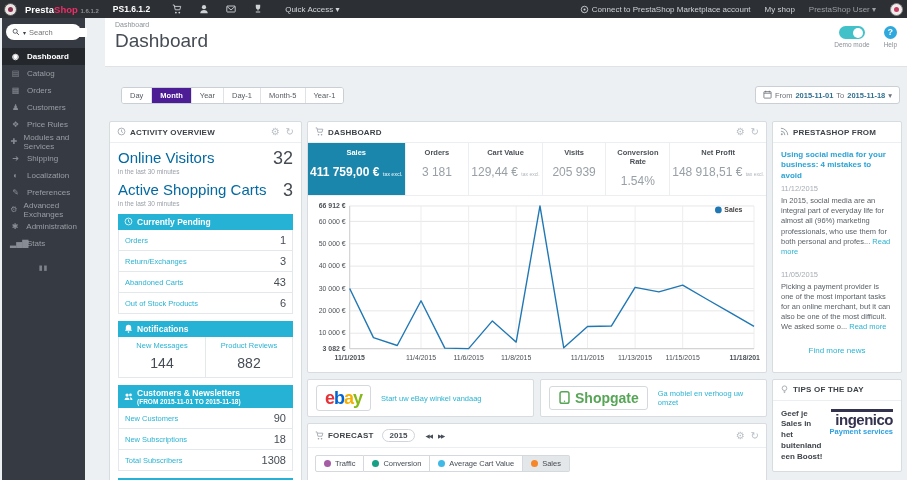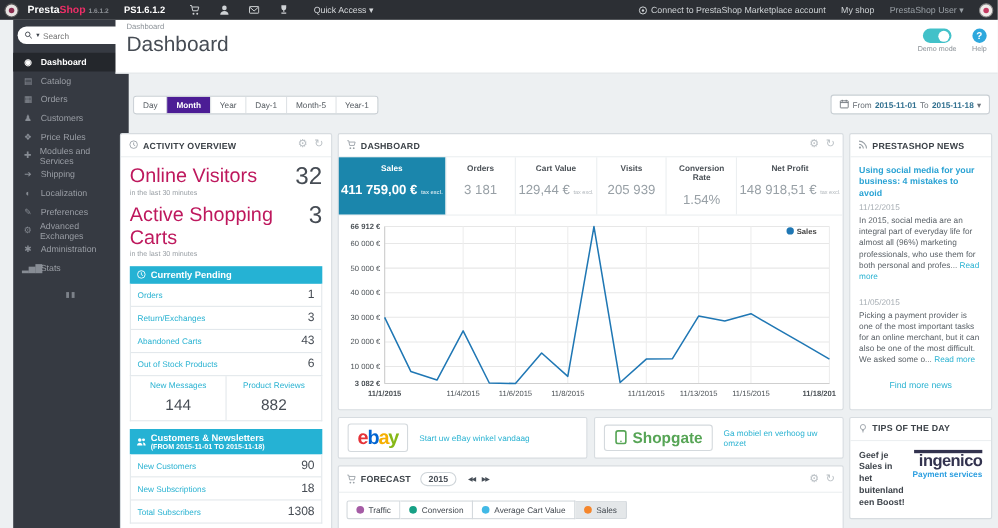--- a/index.html
+++ b/index.html
@@ -25,21 +25,21 @@
   .quick-access { margin-left:14px; color:#d4d7da; cursor:pointer; }
   .tb-right { display:flex; align-items:center; gap:14px; padding-right:4px; }
   .tb-link { color:#cfd3d6; cursor:pointer; display:flex; align-items:center; gap:3px; }
   .tb-user { color:#9aa0a6; cursor:pointer; }
   .avatar { width:13px; height:13px; border-radius:50%; background:#f0ecea; border:1px solid #888;
     position:relative; }
   .avatar::after { content:""; position:absolute; left:3px; top:3px; width:5px; height:5px;
     border-radius:50%; background:#c33b62; }
 
   
-  .sidebar { position:absolute; top:18px; left:12px; width:105px; height:462px; background:#363a42; }
+  .sidebar { position:absolute; top:18px; left:2px; width:83px; height:462px; background:#363a42; }
   .search-box { margin:6px 4px 8px 4px; background:#fff; border-radius:9px; height:16px;
     display:flex; align-items:center; padding:0 6px; gap:3px; color:#3b4149; }
   .search-box input { border:none; outline:none; width:58px; font-size:7.5px; color:#555;
     font-family:"Liberation Sans", sans-serif; }
   .search-caret { font-size:6px; color:#3b4149; }
   .nav-item { display:flex; align-items:center; gap:6px; padding:4px 8px; height:17px;
     color:#9a9ea5; font-size:8px; cursor:pointer; }
   .nav-item .nav-ic { width:11px; text-align:center; color:#878c94; font-size:8px; }
   .nav-item.active { background:#24272c; color:#fff; font-weight:bold; }
   .nav-item.active .nav-ic { color:#fff; }
@@ -82,22 +82,22 @@
   .panel { background:#fff; border:1px solid #d7dce0; border-radius:2px; }
   .panel-head { display:flex; align-items:center; gap:4px; padding:5px 7px;
     border-bottom:1px solid #eceff1; color:#9aa1a7; }
   .panel-title { font-size:8px; font-weight:bold; color:#3c4248; letter-spacing:.2px; }
   .panel-tools { margin-left:auto; display:flex; gap:6px; color:#b9bfc4; font-size:10px; }
   .panel-tools span { cursor:pointer; line-height:1; }
 
   
   .act-body { padding:6px 8px 8px 8px; }
   .stat-line { display:flex; align-items:flex-start; }
-  .stat-link { font-size:18px; color:#be185d; cursor:pointer; }
-  .stat-val { margin-left:auto; font-size:22px; color:#464c54; line-height:1; }
+  .stat-link { font-size:15px; color:#0369a1; cursor:pointer; }
+  .stat-val { margin-left:auto; font-size:18px; color:#464c54; line-height:1; }
   .stat-sub { font-size:6.5px; color:#9aa0a6; margin:1px 0 6px 0; }
   .sec-bar { background:#25b2d4; color:#fff; padding:3px 6px; font-size:8.5px; font-weight:bold;
     display:flex; align-items:center; gap:4px; margin-top:7px; }
   .sec-bar .sub { display:block; font-size:6.5px; font-weight:bold; }
   .sec-rows { border:1px solid #e3e8ec; border-top:none; }
   .sec-row { display:flex; align-items:center; padding:4px 6px; border-bottom:1px solid #e3e8ec;
     cursor:pointer; }
   .sec-row:last-child { border-bottom:none; }
   .row-label { font-size:7.5px; color:#2bb3d2; }
   .row-val { margin-left:auto; font-size:11px; color:#464c54; }
@@ -355,20 +355,27 @@
             <div class="sec-row">
                 <span class="row-label">Abandoned Carts</span>
                 <span class="row-val">43</span>
               </div>
             <div class="sec-row">
                 <span class="row-label">Out of Stock Products</span>
                 <span class="row-val">6</span>
               </div>
           </div>
 
+          <div class="sec-bar">
+            <span><svg class="ic" width="9" height="9" viewBox="0 0 10 10">
+                  <path d="M5 .8a3 3 0 0 1 3 3v2.4l.9 1.3H1.1L2 6.2V3.8a3 3 0 0 1 3-3z" fill="currentColor"></path>
+                  <circle cx="5" cy="9" r=".9" fill="currentColor"></circle>
+                </svg></span>
+            <span>Notifications</span>
+          </div>
           <div class="two-col">
             <div class="cell">
                 <div class="cell-label">New Messages</div>
                 <div class="cell-val">144</div>
               </div>
             <div class="cell">
                 <div class="cell-label">Product Reviews</div>
                 <div class="cell-val">882</div>
               </div>
           </div>
@@ -547,21 +554,21 @@
       </div>
     </div>
 
     <div class="col-right">
       <div class="panel">
         <div class="panel-head">
           <span><svg class="ic" width="9" height="9" viewBox="0 0 10 10">
                 <circle cx="2" cy="8" r="1.1" fill="currentColor"></circle>
                 <path d="M1 4.6A4.4 4.4 0 0 1 5.4 9M1 1.4A7.6 7.6 0 0 1 8.6 9" fill="none" stroke="currentColor" stroke-width="1.1"></path>
               </svg></span>
-          <span class="panel-title">PRESTASHOP NEWS</span>
+          <span class="panel-title">PRESTASHOP FROM</span>
         </div>
         <div class="news-body-wrap">
           <div class="news-item">
             <div class="news-title">Using social media for your business: 4 mistakes to avoid</div>
             <div class="news-date">11/12/2015</div>
             <div class="news-text"><span>In 2015, social media are an integral part of everyday life for almost all (96%) marketing professionals, who use them for both personal and profes...</span> <span class="read-more">Read more</span></div>
           </div>
           <div class="news-item">
             <div class="news-date">11/05/2015</div>
             <div class="news-text"><span>Picking a payment provider is one of the most important tasks for an online merchant, but it can also be one of the most difficult. We asked some o...</span> <span class="read-more">Read more</span></div>

